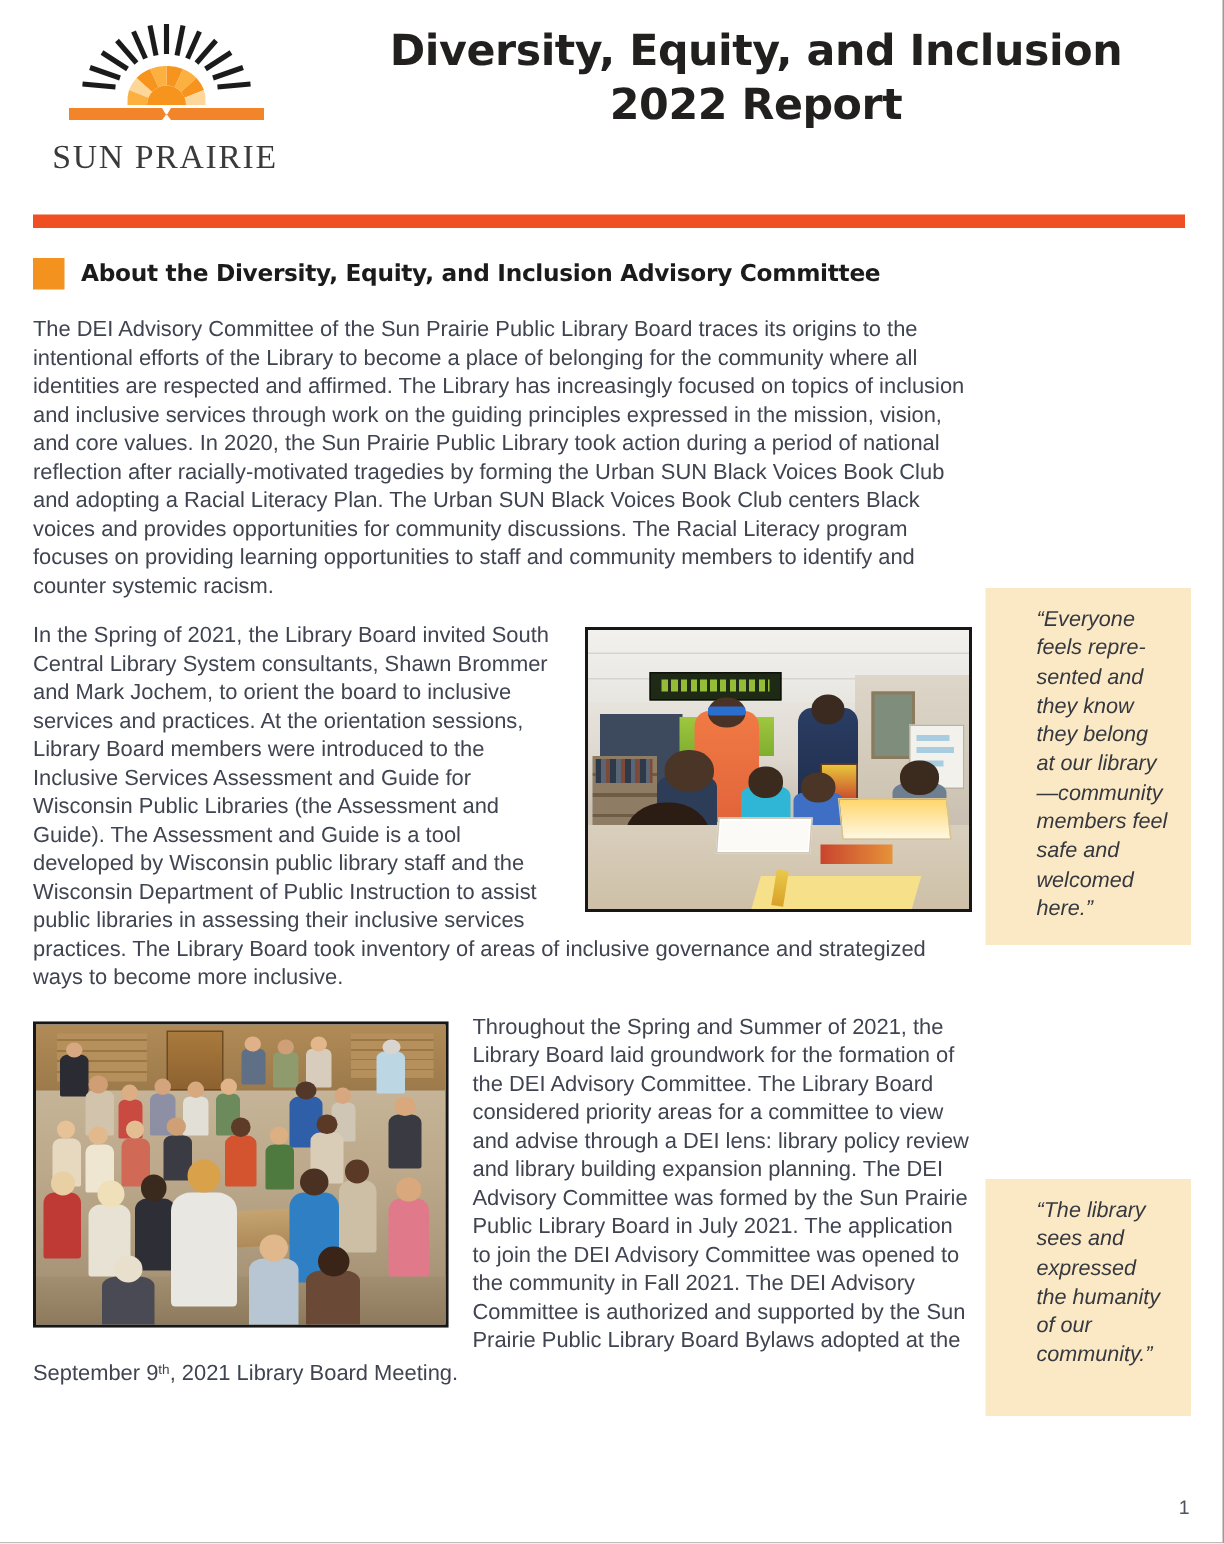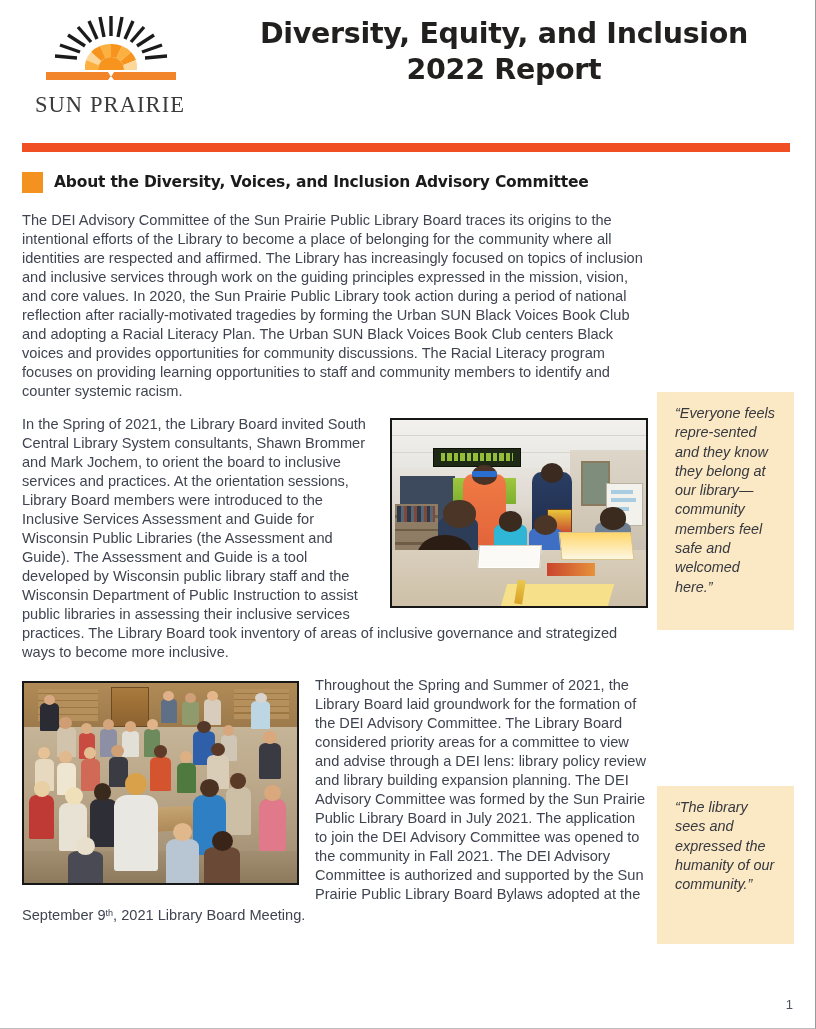--- a/index.html
+++ b/index.html
@@ -223,21 +223,21 @@
   .ph2-tbl { position:absolute; left:42%; top:62%; width:22%; height:12%;
       background: linear-gradient(#c6a472,#ad8a58); transform: rotate(-3deg); }
   .p { position:absolute; border-radius:30% 30% 6% 6% / 16% 16% 4% 4%; }
   .ph { position:absolute; border-radius:50%; }
 
   
   .quote {
     position: absolute;
     background: #fbe8c4;
     box-sizing: border-box;
-    padding: 12px 14px 10px 18px;
+    padding: 12px 14px 10px 34px;
     font-style: italic;
     font-size: 14.4px;
     line-height: 19.3px;
     color: #35383f;
   }
   .quote-1 { left: 657px; top: 392px; width: 137px; height: 238px; }
   .quote-2 { left: 657px; top: 786px; width: 137px; height: 158px; }
 
   
   .page-num {
@@ -295,21 +295,21 @@
     <div class="title-block">
       <div class="title-line">Diversity, Equity, and Inclusion</div>
       <div class="title-line">2022 Report</div>
     </div>
 
     <div class="header-rule"></div>
   </div>
 
   <div class="section-head">
     <div class="section-bullet"></div>
-    <div class="section-title">About the Diversity, Voices, and Inclusion Advisory Committee</div>
+    <div class="section-title">About the Diversity, Equity, and Inclusion Advisory Committee</div>
   </div>
 
   <div class="body-col">
 
     <p class="para">The DEI Advisory Committee of the Sun Prairie Public Library Board traces its origins to the intentional efforts of the Library to become a place of belonging for the community where all identities are respected and affirmed. The Library has increasingly focused on topics of inclusion and inclusive services through work on the guiding principles expressed in the mission, vision, and core values. In 2020, the Sun Prairie Public Library took action during a period of national reflection after racially-motivated tragedies by forming the Urban SUN Black Voices Book Club and adopting a Racial Literacy Plan. The Urban SUN Black Voices Book Club centers Black voices and provides opportunities for community discussions. The Racial Literacy program focuses on providing learning opportunities to staff and community members to identify and counter systemic racism.</p>
 
     <div class="fig fig-right">
       <div class="ph1">
         <div class="ph1-ceil"></div>
         <div class="ph1-ceil-ln" style="top:8%"></div>

